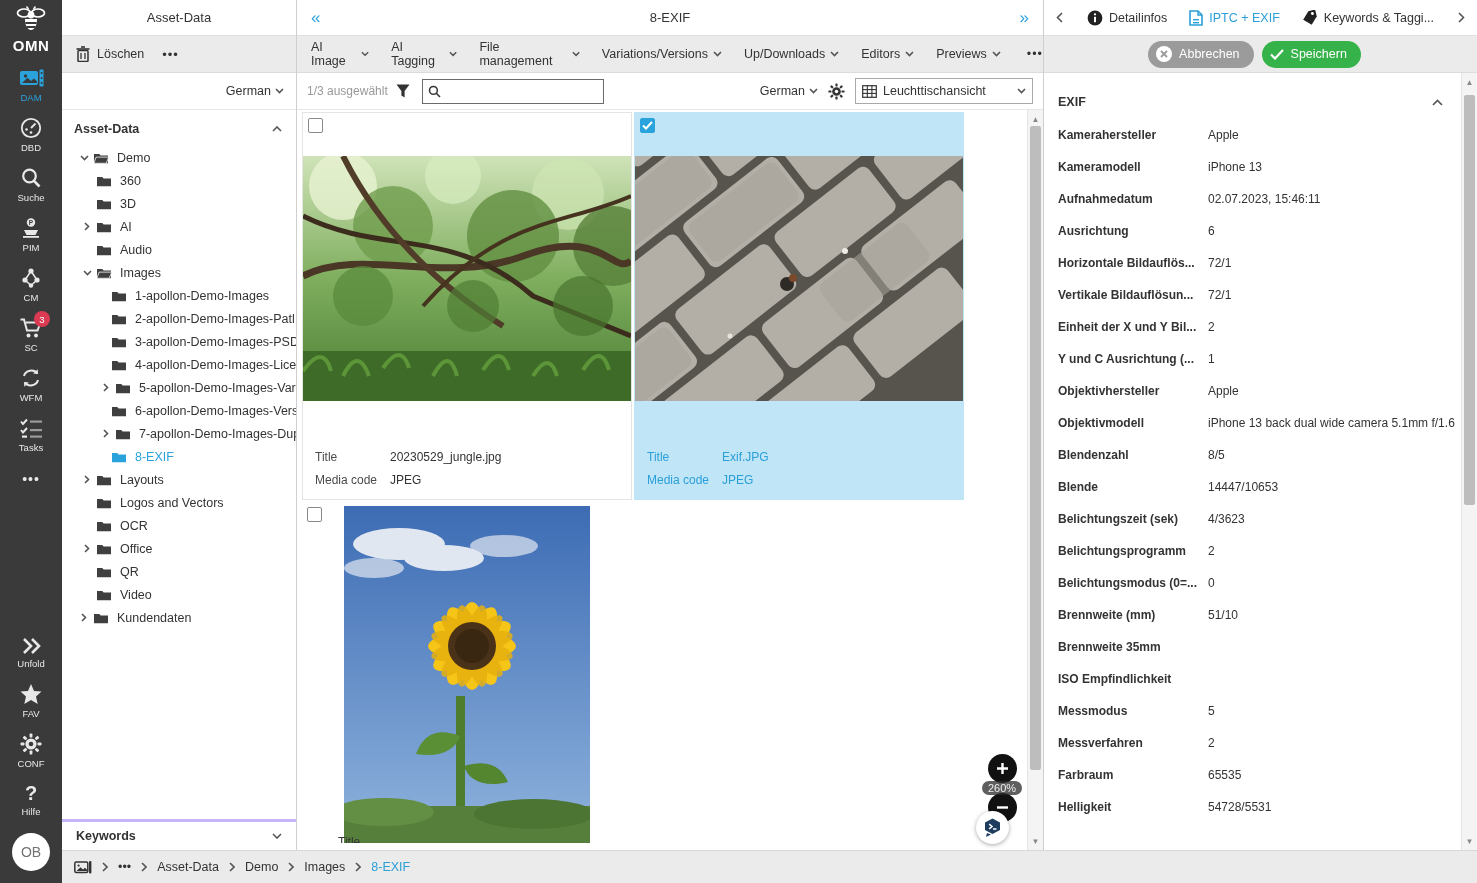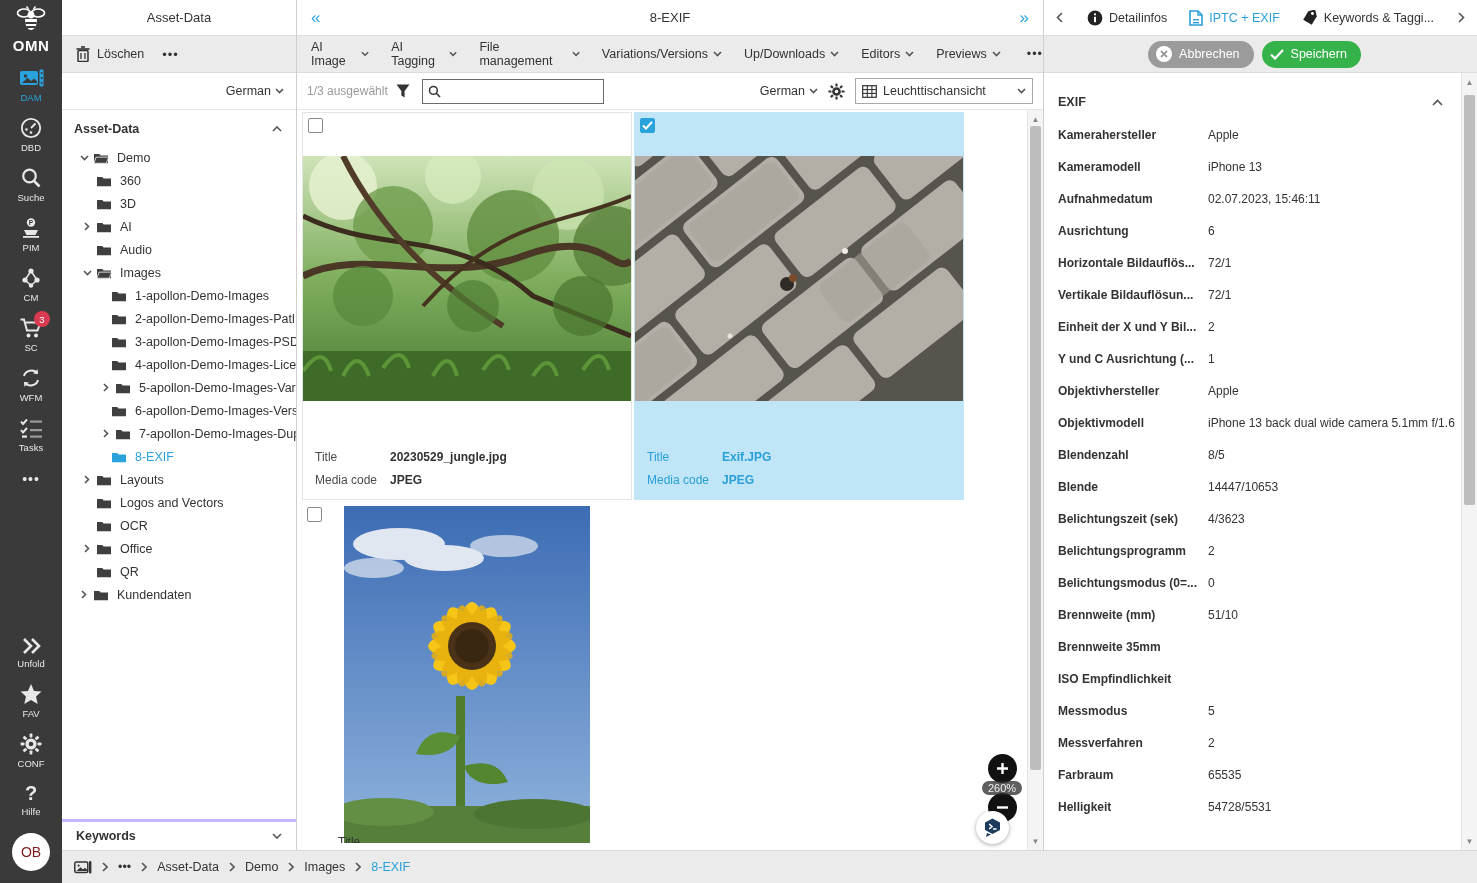--- a/index.html
+++ b/index.html
@@ -16,21 +16,21 @@
   .sb-logo .sb-txt { font-size:15px; font-weight:bold; letter-spacing:.5px; margin-top:1px; }
   .sb-item { margin-top:14px; display:flex; flex-direction:column; align-items:center;
              color:#e8e8e8; cursor:pointer; position:relative; width:62px; }
   .sb-item .lbl { font-size:9.5px; margin-top:3px; }
   .sb-item.active { color:#2aa3dd; }
   .sb-badge { position:absolute; top:-6px; right:12px; background:#da3a52; color:#fff;
               border-radius:50%; width:16px; height:16px; font-size:9.5px; display:flex;
               align-items:center; justify-content:center; }
   .sb-more { margin-top:18px; color:#e8e8e8; font-size:14px; letter-spacing:1px; cursor:pointer; }
   .sb-spacer { flex:1; }
-  .sb-avatar { width:38px; height:38px; border-radius:50%; background:#fff; color:#7f1d1d;
+  .sb-avatar { width:38px; height:38px; border-radius:50%; background:#fff; color:#737373;
                display:flex; align-items:center; justify-content:center; font-size:14px;
                margin-bottom:12px; margin-top:16px; cursor:pointer; }
 
   
   .main { flex:1; display:flex; flex-direction:column; min-width:0; }
   .panels { height:850px; display:flex; min-width:0; }
 
   .panel-header { height:36px; background:#fff; border-bottom:1px solid #e0e0e0;
                   display:flex; align-items:center; font-size:13px; }
   .panel-toolbar { height:37px; background:#ebebeb; border-bottom:1px solid #dcdcdc;
@@ -91,21 +91,21 @@
   .card .cb { position:absolute; top:5px; left:5px; width:15px; height:15px; background:#fff;
               border:1px solid #8a8a8a; border-radius:2px; cursor:pointer; }
   .card .cb.checked { background:#2aa3dd; border-color:#2aa3dd; display:flex; align-items:center;
                       justify-content:center; }
   .card .img-wrap { margin-top:43px; height:245px; overflow:hidden; }
   .card.c3 { height:341px; border:none; }
   .card.c3 .img-wrap { margin:4px auto 0; width:246px; height:337px; }
   .meta { position:absolute; left:0; right:0; bottom:8px; font-size:12px; }
   .meta .mrow { display:flex; height:23px; align-items:center; padding-left:12px; }
   .meta .mlabel { width:75px; color:#4a4a4a; }
-  .meta .mval { color:#333;font-weight:bold; }
+  .meta .mval { color:#333; }
   .card.sel .mlabel, .card.sel .mval { color:#2a9fd8; }
   .clip-meta { position:absolute; left:0; right:0; bottom:0; height:8px; overflow:hidden; font-size:12px; }
   .clip-meta .mrow { padding-left:36px; }
 
   .vscroll { width:16px; background:#f4f4f4; border-left:1px solid #e5e5e5; position:relative;
              flex-shrink:0; }
   .vs-up, .vs-dn { position:absolute; left:0; width:100%; height:14px; display:flex;
                    align-items:center; justify-content:center; color:#888; font-size:8px; cursor:pointer; }
   .vs-up { top:2px; } .vs-dn { bottom:2px; }
   .vs-thumb { position:absolute; left:2px; width:11px; background:#bdbdbd; border-radius:2px; cursor:pointer; }
@@ -524,20 +524,26 @@
             <svg class="fold" viewBox="0 0 18 16">
                 <use href="#g-folder"></use>
               </svg>
             <span>Office</span>
           </div>
           <div class="ti lv1">
             <svg class="fold" viewBox="0 0 18 16">
                 <use href="#g-folder"></use>
               </svg>
             <span>QR</span>
+          </div>
+          <div class="ti lv1">
+            <svg class="fold" viewBox="0 0 18 16">
+                <use href="#g-folder"></use>
+              </svg>
+            <span>Video</span>
           </div>
           <div class="ti lv0">
             <span class="caret">
                 <svg width="6" height="9" viewBox="0 0 6 9">
                   <polyline class="cright" points="1,1 4.5,4.5 1,8"></polyline>
                 </svg>
               </span>
             <svg class="fold" viewBox="0 0 18 16">
                 <use href="#g-folder"></use>
               </svg>

